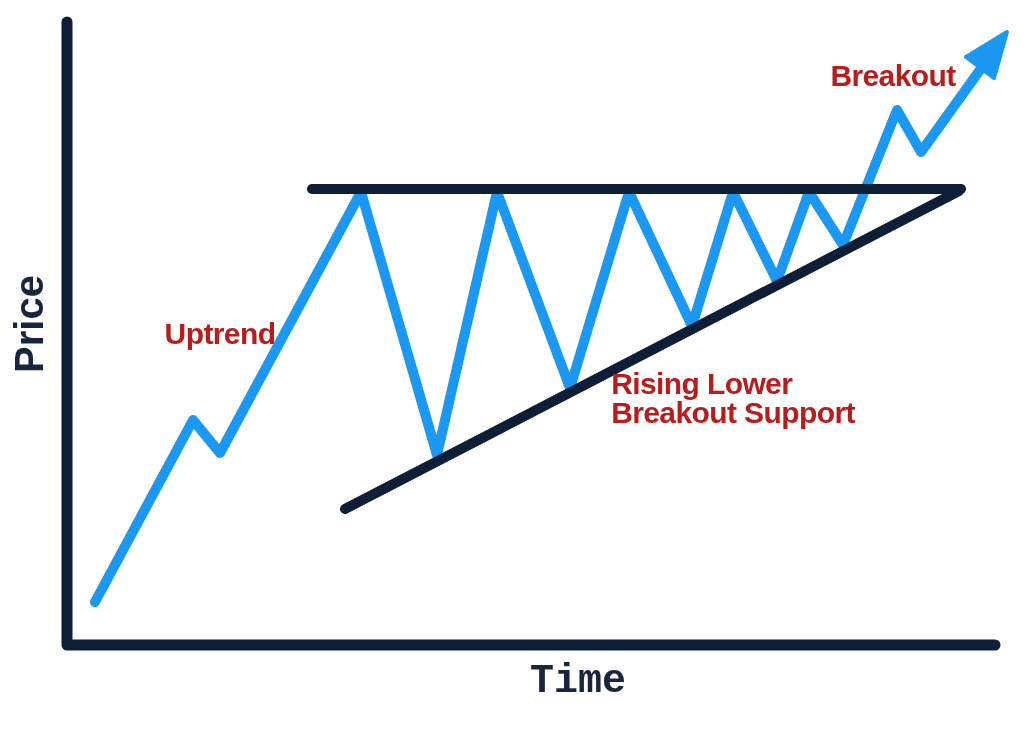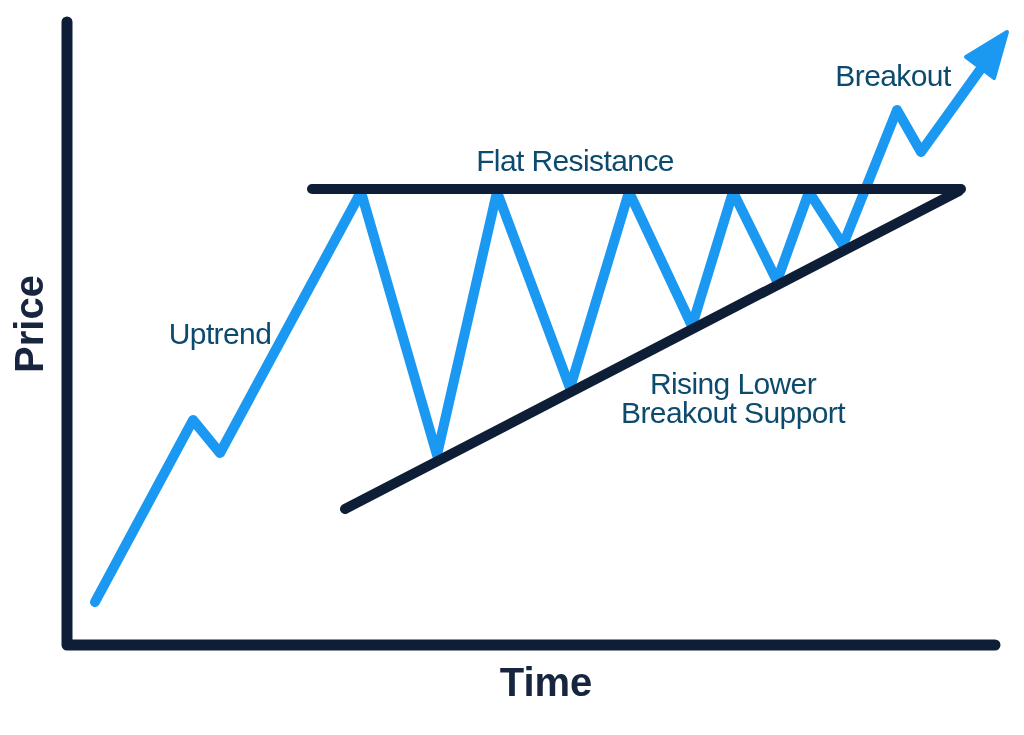--- a/index.html
+++ b/index.html
@@ -7,40 +7,40 @@
     position: relative;
     width: 1024px;
     height: 735px;
     background: #ffffff;
     overflow: hidden;
     font-family: "Liberation Sans", sans-serif;
   }
   .figure svg { position: absolute; left: 0; top: 0; }
   .lbl {
     position: absolute;
-    color: #0c4a6e;
+    color: #b91c1c;
     font-size: 30px;
-    font-weight: 400;
+    font-weight: 700;
     letter-spacing: -0.02em;
     white-space: nowrap;
     transform: translate(-50%, -50%);
     line-height: 1;
   }
   .axis-lbl {
     font-size: 40px;
     font-weight: 700;
     color: #17253f;
     letter-spacing: 0;
   }
   .anno-price   { left: 29px;  top: 324px; transform: translate(-50%,-50%) rotate(-90deg); }
-  .anno-time    { left: 546px; top: 682px; }
+  .anno-time    { left: 578px; top: 682px; font-family: Liberation Mono, monospace; }
   .anno-uptrend { left: 208px; top: 334px; margin-left: 12px; }
   .anno-resist  { left: 575px; top: 161px; }
   .anno-break   { left: 893px; top: 76px;  }
-  .anno-support { left: 733px; top: 398px; text-align: center; line-height: 29px; }
+  .anno-support { left: 733px; top: 398px; line-height: 29px; }
   .anno-support div { white-space: nowrap; }
 </style>
 </head>
 <body>
 
 <div class="figure">
 
   <svg id="chart-svg" width="1024" height="735" viewBox="0 0 1024 735">
       <polyline points="95,602 193,420 220,453 361,192 437,455 497,192 570,388 629,192 692,326 733,192 777,281 809,192 843,245 897,110 921,152 985,63" fill="none" stroke="#1b99f2" stroke-width="10" stroke-linecap="round" stroke-linejoin="round"></polyline>
       <polyline points="312,189 961,189" fill="none" stroke="#0d1e36" stroke-width="10" stroke-linecap="round" stroke-linejoin="round"></polyline>
@@ -48,21 +48,20 @@
       <polyline points="67,22 67,645 995,645" fill="none" stroke="#0d1e36" stroke-width="11" stroke-linecap="round" stroke-linejoin="round"></polyline>
       <polygon points="1007,32 994,78 966,57" fill="#1b99f2" stroke="#1b99f2" stroke-width="4" stroke-linejoin="round"></polygon>
     </svg>
 
   <div class="lbl axis-lbl anno-price">Price</div>
 
   <div class="lbl axis-lbl anno-time">Time</div>
 
   <div class="lbl anno-uptrend">Uptrend</div>
 
-  <div class="lbl anno-resist">Flat Resistance</div>
 
   <div class="lbl anno-break">Breakout</div>
 
   <div class="lbl anno-support">
     <div>Rising Lower</div>
     <div>Breakout Support</div>
   </div>
 
 </div>
 

